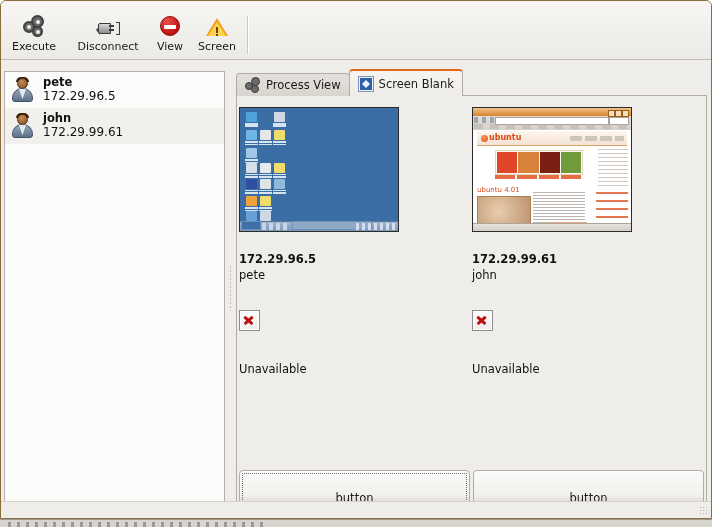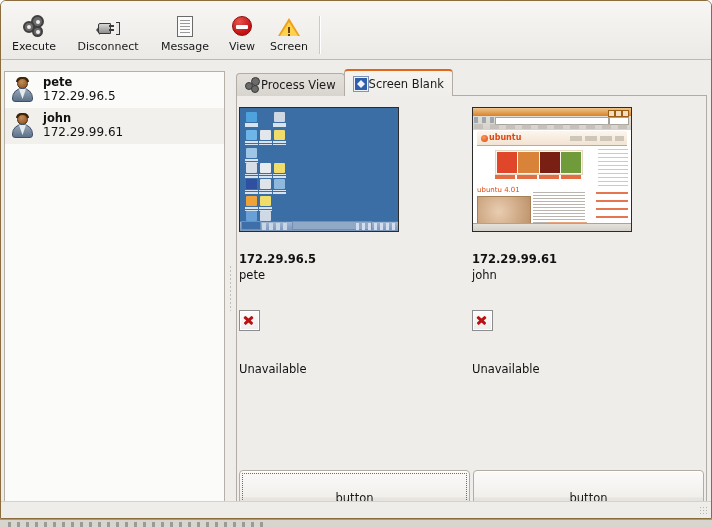--- a/index.html
+++ b/index.html
@@ -305,20 +305,21 @@
     display: flex;
     align-items: flex-end;
     height: 26px;
     padding-left: 2px;
     position: relative;
     z-index: 2;
   }
   .tab {
     display: flex;
     align-items: center;
+    gap: 5px;
     height: 22px;
     padding: 0 8px;
     font-size: 11.5px;
     color: #1a1a1a;
     border: 1px solid #b2aca4;
     border-bottom: none;
     border-radius: 4px 4px 0 0;
     background: linear-gradient(to bottom, #e4e1dc, #d8d4ce);
     margin-right: -1px;
     position: relative;
@@ -608,31 +609,20 @@
       <div class="ti ico-plug">
         <div class="tip"></div>
           <div class="body"></div>
           <div class="pin1"></div>
           <div class="pin2"></div>
           <div class="sock"></div>
       </div>
       <div class="tl">Disconnect</div>
     </div>
 
-    <div class="tool" style="width:72px">
-      <div class="ti ico-doc">
-        <div class="page"></div>
-        <div class="ln" style="top:5px"></div>
-        <div class="ln" style="top:8px"></div>
-        <div class="ln" style="top:11px"></div>
-        <div class="ln" style="top:14px"></div>
-        <div class="ln" style="top:17px"></div>
-      </div>
-      <div class="tl">Message</div>
-    </div>
 
     <div class="tool" style="width:42px">
       <div class="ti ico-stop">
         <div class="circ"></div>
           <div class="bar"></div>
       </div>
       <div class="tl">View</div>
     </div>
 
     <div class="tool" style="width:52px">

